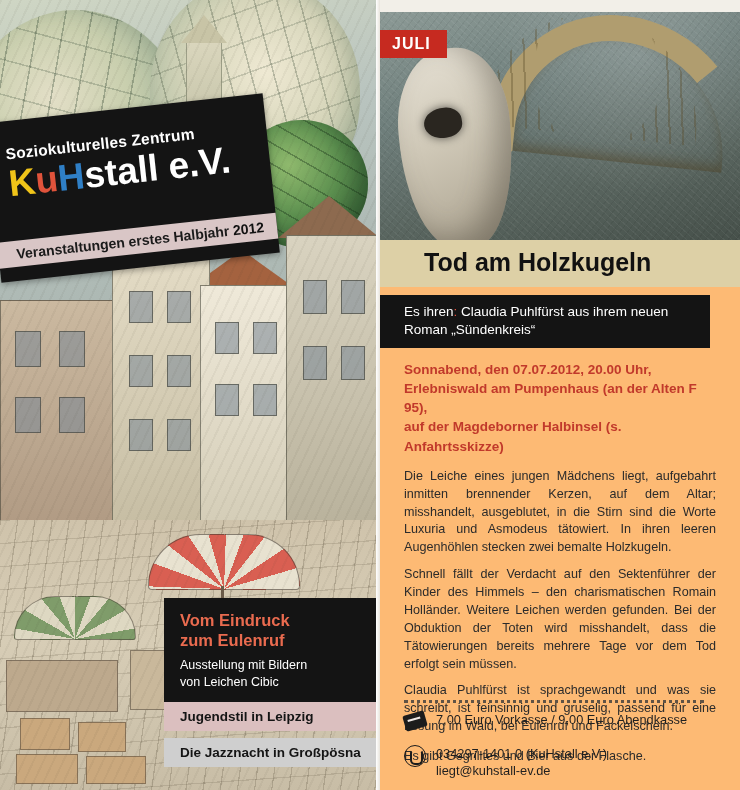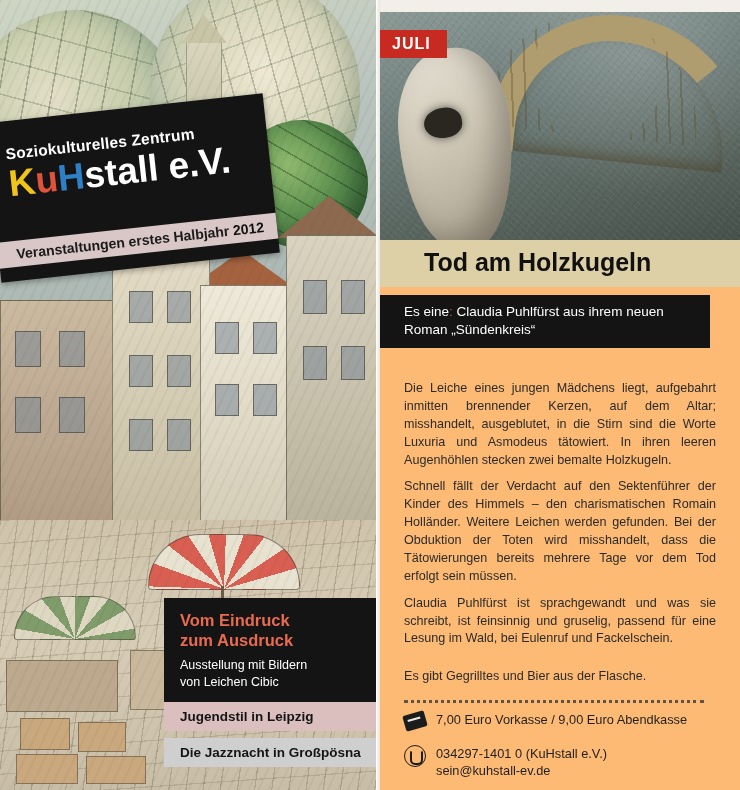--- a/index.html
+++ b/index.html
@@ -394,21 +394,21 @@
     top: 348px;
     width: 312px;
   }
   .when {
     color: #c1392b;
     font-weight: bold;
     font-size: 13.5px;
     line-height: 1.42;
   }
   .para {
-    margin-top: 20px;
+    margin-top: 12px;
     font-size: 12.6px;
     line-height: 1.42;
     color: #2b2b2b;
     text-align: justify;
   }
   .para.tight { margin-top: 9px; }
 
   .dotline {
     position: absolute;
     left: 24px;
@@ -532,21 +532,21 @@
 
     <div class="title-block">
       <div class="tb-sub">Soziokulturelles Zentrum</div>
       <div class="tb-logo"><span class="k">K</span><span class="u">u</span><span class="h">H</span><span class="rest">stall e.V.</span></div>
       <div class="tb-band"><span>Veranstaltungen erstes Halbjahr</span> <span class="yr">2012</span></div>
     </div>
 
     <div class="left-info">
       <div class="li-title">
         <span>Vom Eindruck</span><br>
-        <span>zum Ausdruck</span>
+        <span>zum Eulenruf</span>
       </div>
       <div class="li-text">
         <span>Ausstellung mit Bildern</span><br>
         <span>von Leichen Cibic</span>
       </div>
     </div>
 
     <div class="left-bar lb1">Jugendstil in Leipzig</div>
     <div class="left-bar lb2">Die Jazznacht in Großpösna</div>
   </div>
@@ -562,40 +562,45 @@
       <div class="horn2"></div>
       <div class="skull"></div>
       <div class="eye"></div>
     </div>
 
     <div class="month-tag">JULI</div>
 
     <div class="event-title-band">Tod am Holzkugeln</div>
 
     <div class="reader-band">
-      <span>Es eine</span><span class="hl">:</span><span> Claudia Puhlfürst aus ihrem neuen</span><br>
+      <span>Es ihren</span><span class="hl">:</span><span> Claudia Puhlfürst aus ihrem neuen</span><br>
       <span>Roman „Sündenkreis“</span>
     </div>
 
     <div class="body-col">
+      <div class="when">
+        <span>Sonnabend, den 07.07.2012, 20.00 Uhr,</span><br>
+        <span>Erlebniswald am Pumpenhaus (an der Alten F 95),</span><br>
+        <span>auf der Magdeborner Halbinsel (s. Anfahrtsskizze)</span>
+      </div>
       <div class="para">Die Leiche eines jungen Mädchens liegt, aufgebahrt inmitten brennender Kerzen, auf dem Altar; misshandelt, ausgeblutet, in die Stirn sind die Worte Luxuria und Asmodeus tätowiert. In ihren leeren Augenhöhlen stecken zwei bemalte Holzkugeln.</div>
       <div class="para tight">Schnell fällt der Verdacht auf den Sektenführer der Kinder des Himmels – den charismatischen Romain Holländer. Weitere Leichen werden gefunden. Bei der Obduktion der Toten wird misshandelt, dass die Tätowierungen bereits mehrere Tage vor dem Tod erfolgt sein müssen.</div>
       <div class="para tight">Claudia Puhlfürst ist sprachgewandt und was sie schreibt, ist feinsinnig und gruselig, passend für eine Lesung im Wald, bei Eulenruf und Fackelschein.</div>
       <div class="para">Es gibt Gegrilltes und Bier aus der Flasche.</div>
     </div>
 
     <div class="dotline"></div>
 
     <div class="price-row">
       <span class="ticket-icon"></span>
       <span>7,00 Euro Vorkasse / 9,00 Euro Abendkasse</span>
     </div>
 
     <div class="phone-row">
       <span class="phone-icon"></span>
       <span class="phone-lines">
         <span>034297-1401 0 (KuHstall e.V.)</span><br>
-        <span>sein@kuhstall-ev.de</span>
+        <span>liegt@kuhstall-ev.de</span>
       </span>
     </div>
 
   </div>
 </div>
 
 </body></html>

